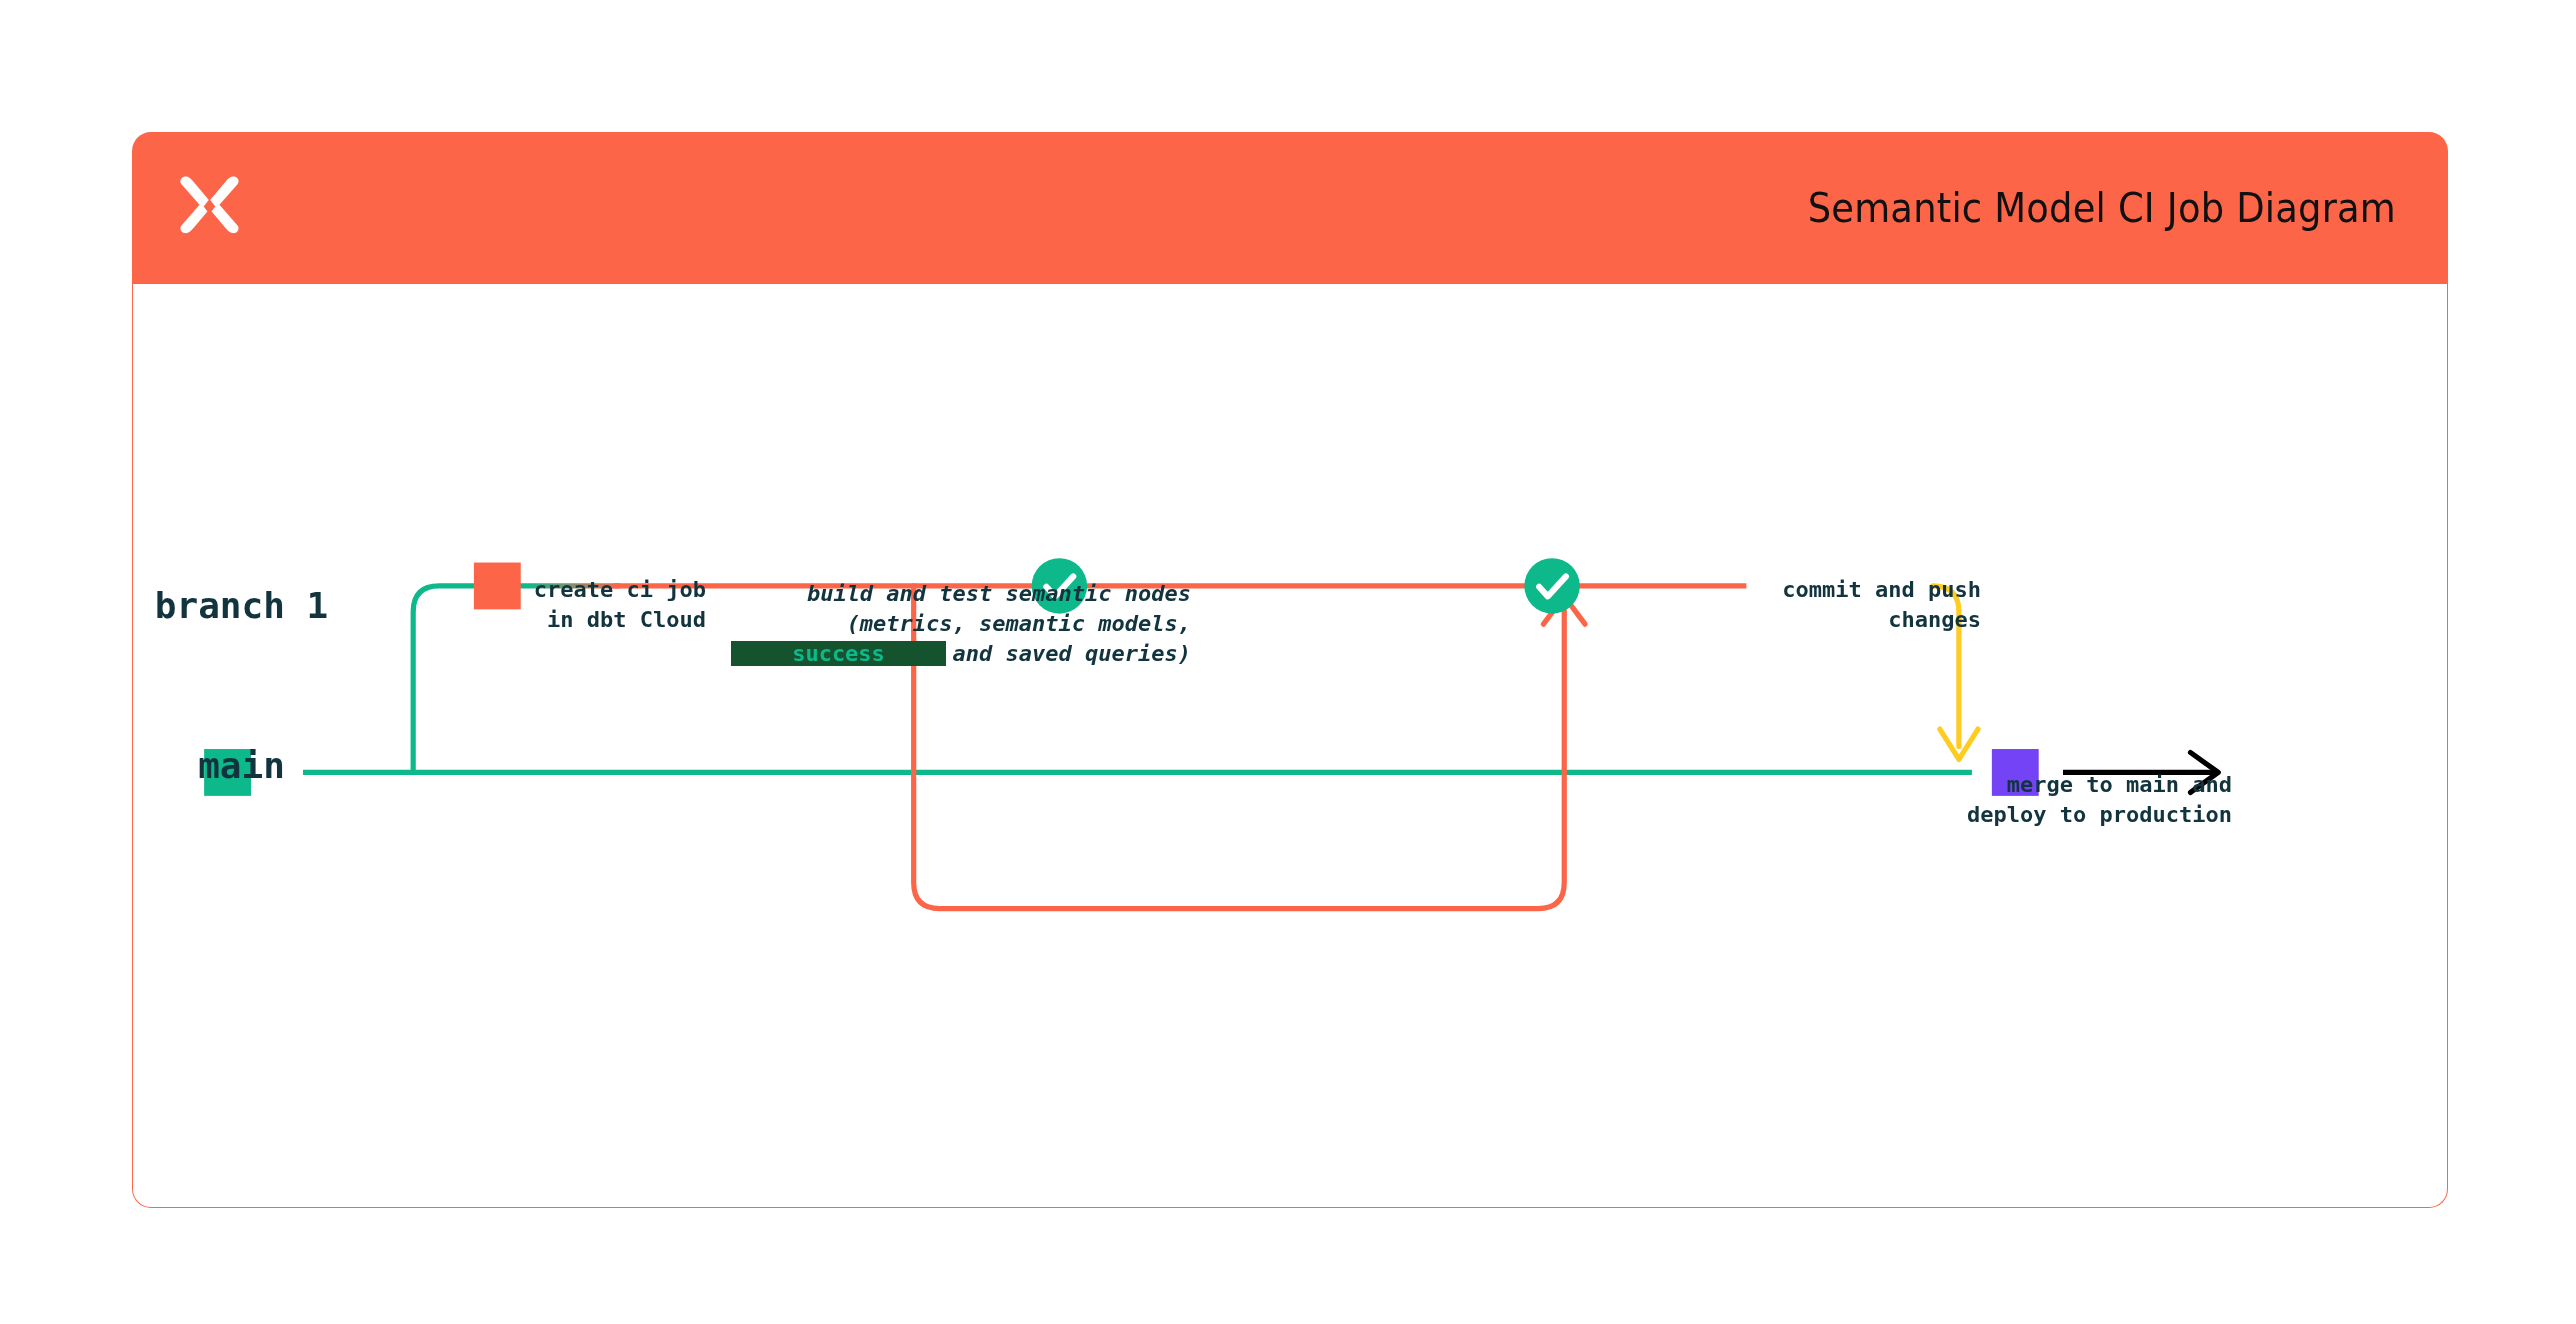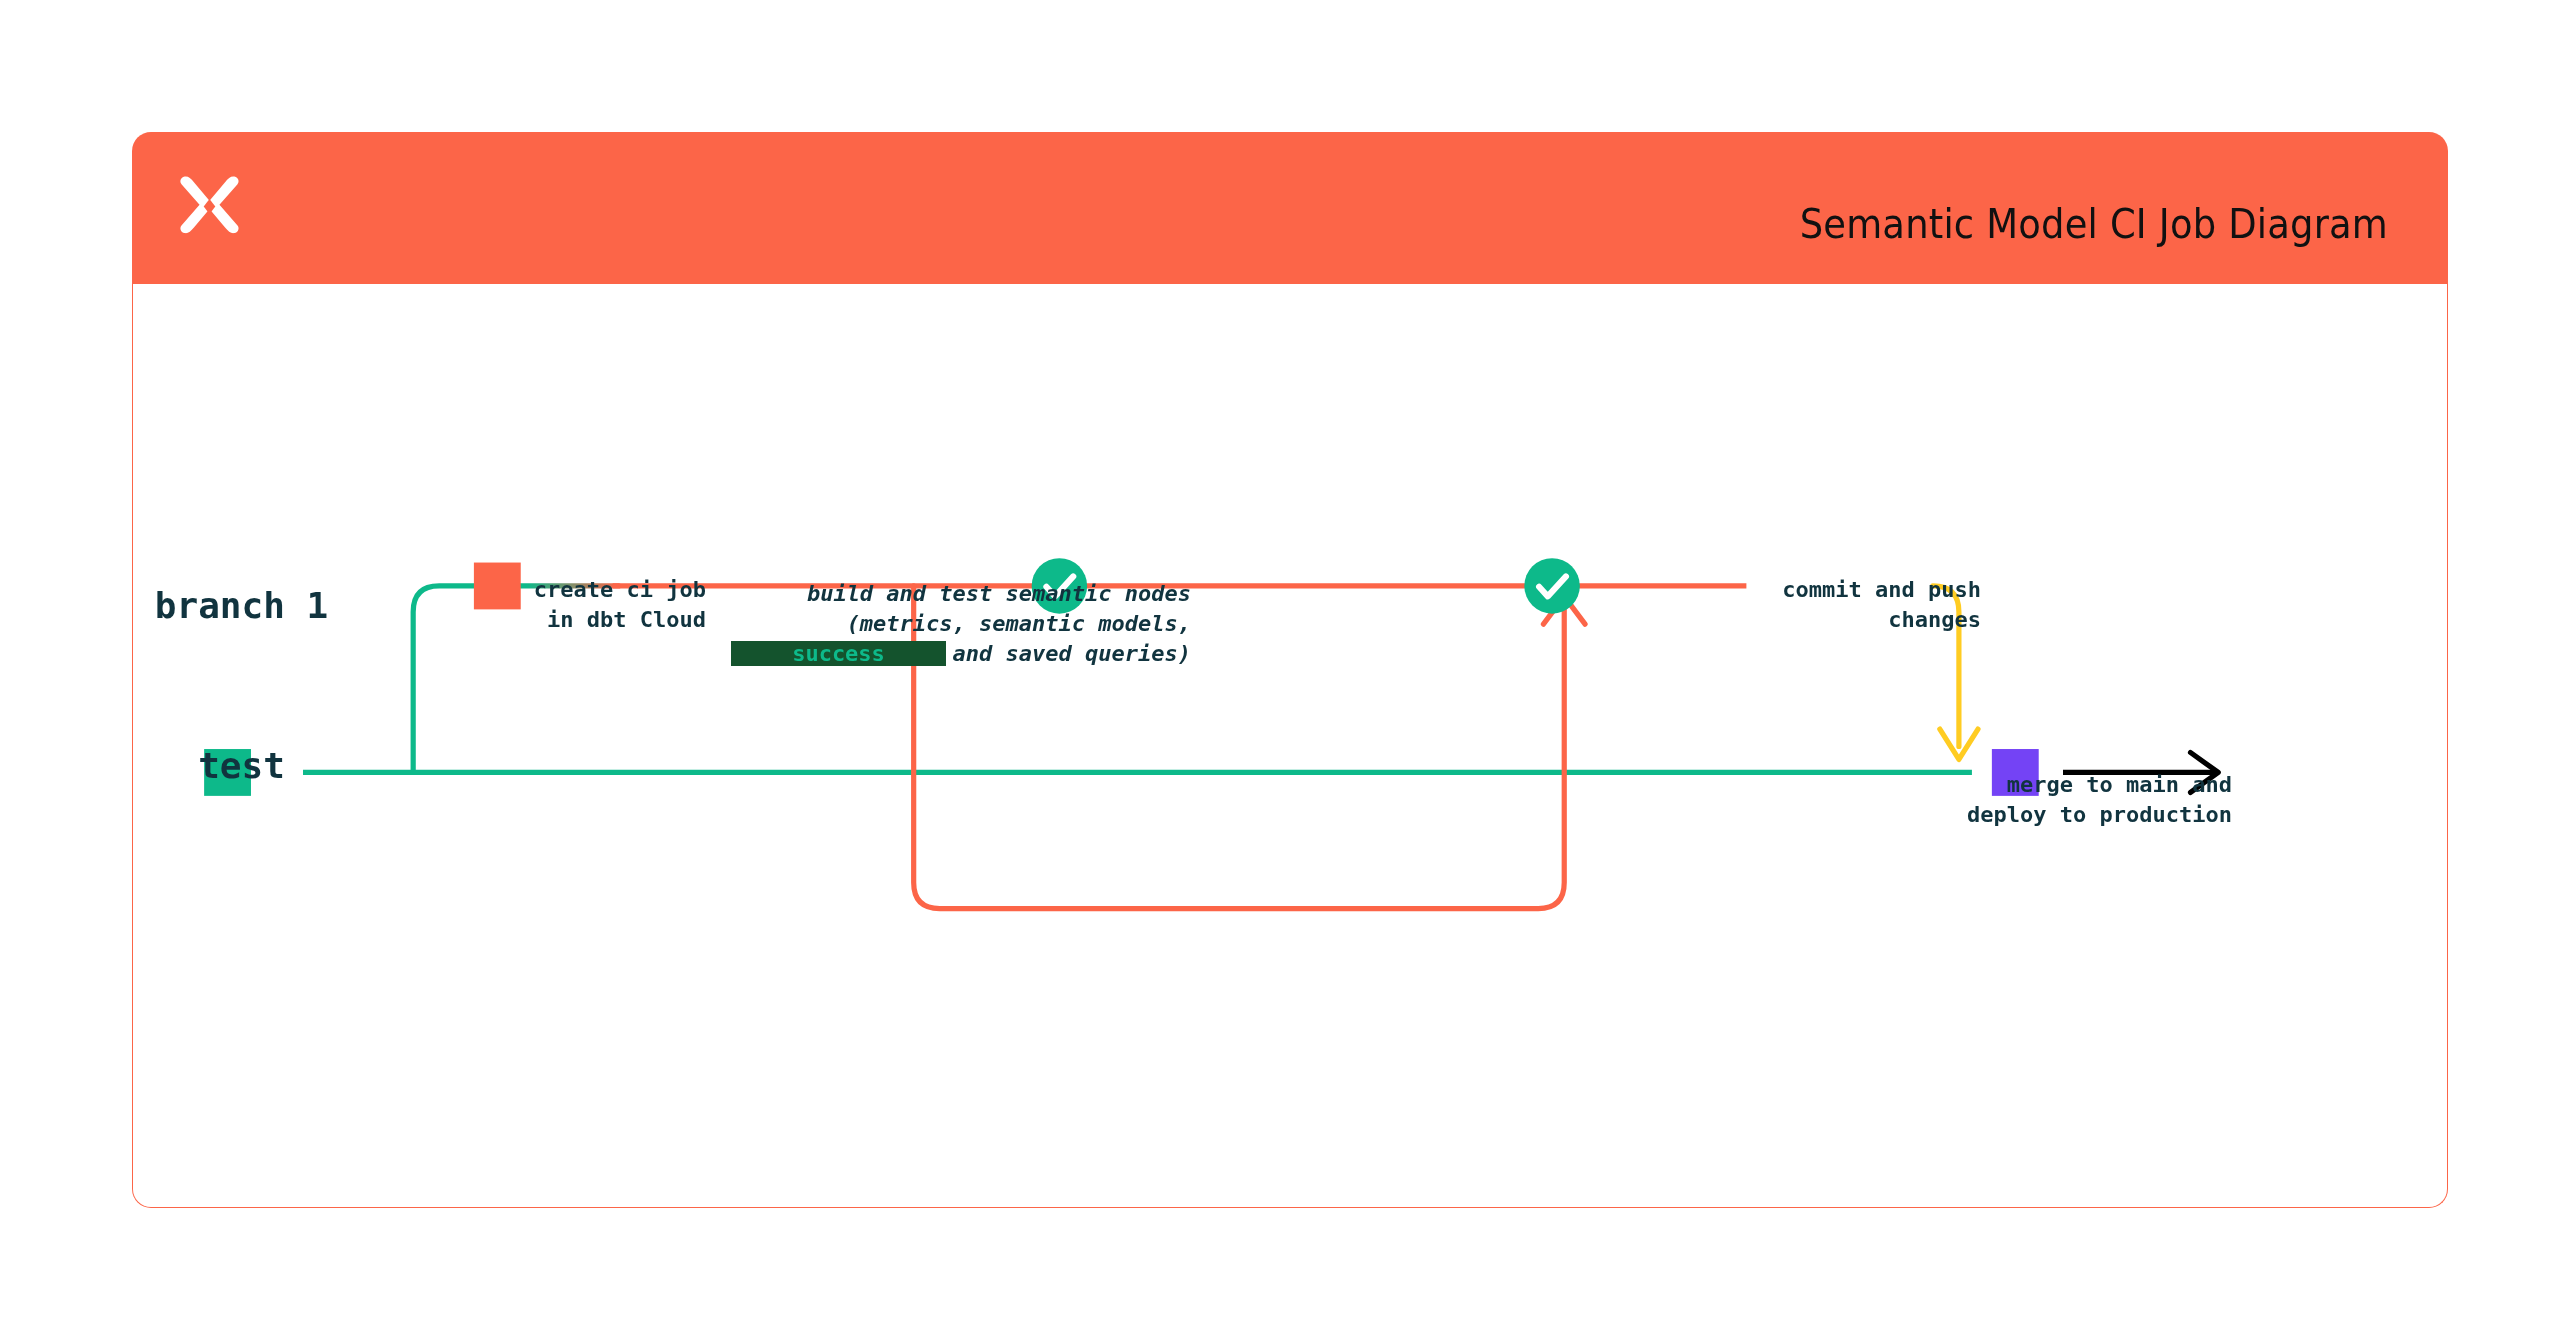--- a/index.html
+++ b/index.html
@@ -43,31 +43,30 @@
   .brand-logo {
     position: absolute;
     left: 36px;
     top: 33px;
     width: 83px;
     height: 83px;
   }
 
   .header-title {
     position: absolute;
-    right: 60px;
+    right: 52px;
     top: 0;
     height: 152px;
     line-height: 152px;
     color: #111111;
     font-family: "DejaVu Sans Condensed", "Liberation Sans Narrow", "Liberation Sans", sans-serif;
     font-size: 41px;
     font-weight: 400;
     letter-spacing: 0.2px;
     white-space: nowrap;
-    margin-top: 16px;
   }
 
   .card-body {
     position: absolute;
     left: 0;
     top: 152px;
     width: 2316px;
     height: 924px;
     background: #ffffff;
     border: 1.7px solid #FC6548;
@@ -209,21 +208,21 @@
 
           <g>
             <circle cx="1636" cy="348" r="32" fill="#0DB98A"></circle>
             <polyline points="1621,349 1631,360 1652,337" fill="none" stroke="#ffffff" stroke-width="7" stroke-linecap="round" stroke-linejoin="round"></polyline>
           </g>
 
           <rect x="2143" y="536" width="54" height="54" fill="#7443F5"></rect>
         </svg>
 
         <div class="lane-label branch">branch 1</div>
-        <div class="lane-label main">test</div>
+        <div class="lane-label main">main</div>
 
         <div class="node-caption cap-create">create ci job
 in dbt Cloud</div>
         <div class="node-caption cap-build">build and test semantic nodes
 (metrics, semantic models,
 and saved queries)</div>
         <div class="node-caption cap-merge">merge to main and
 deploy to production</div>
         <div class="node-caption cap-commit">commit and push
 changes</div>

